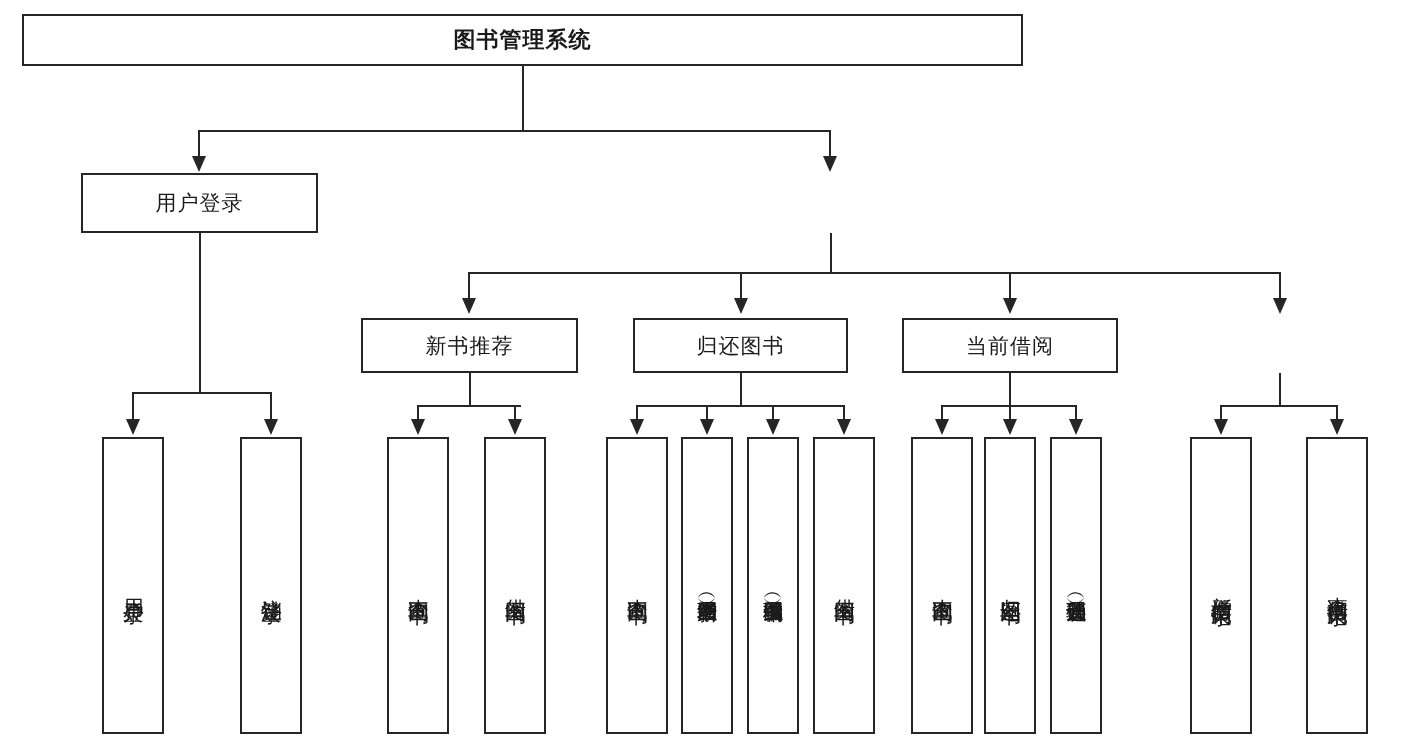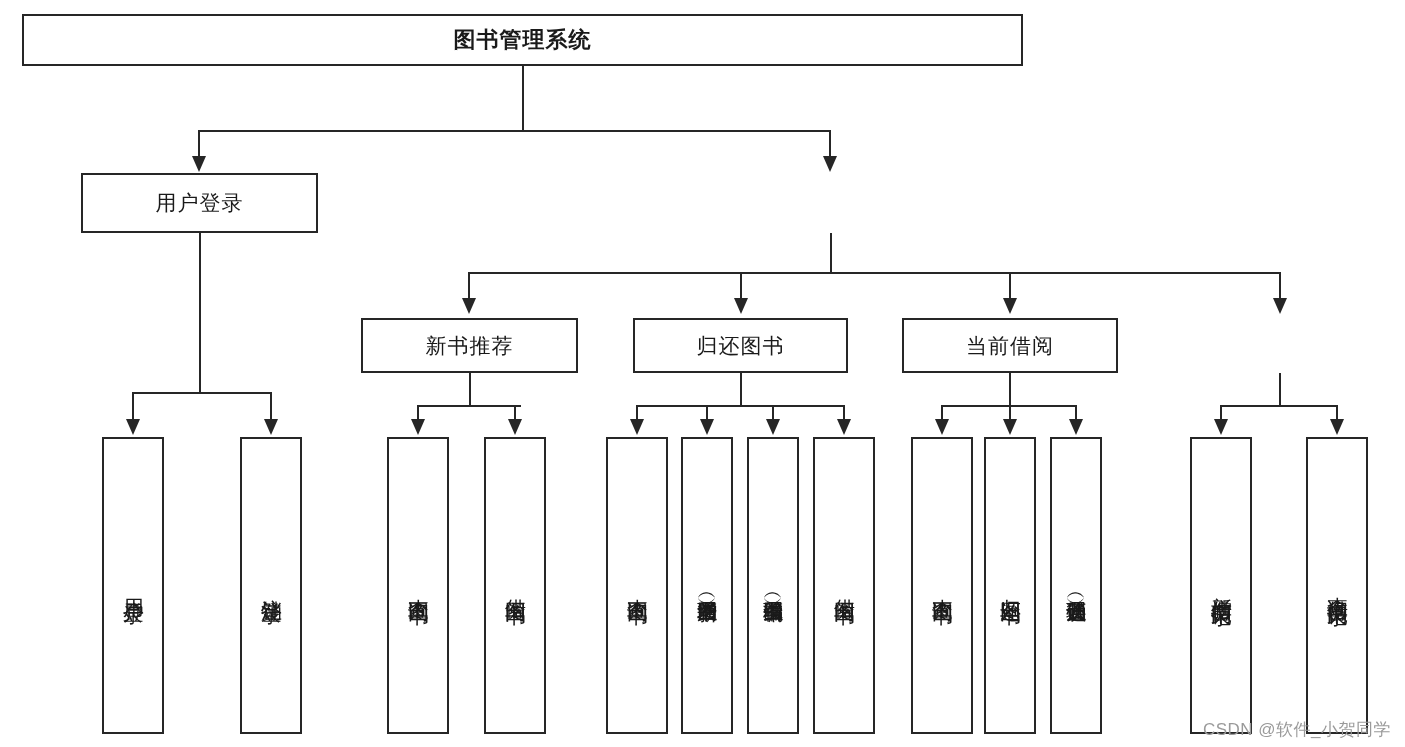--- a/index.html
+++ b/index.html
@@ -173,15 +173,14 @@
   <div class="node leaf" style="left:911px; top:437px; width:62px; height:297px;">查询图书</div>
 
   <div class="node leaf" style="left:984px; top:437px; width:52px; height:297px;">归还图书</div>
 
   <div class="node leaf" style="left:1050px; top:437px; width:52px; height:297px; font-size:20px; letter-spacing:0px;">确认归还（管理员）</div>
 
   <div class="node leaf" style="left:1190px; top:437px; width:62px; height:297px;">新增借阅记录</div>
 
   <div class="node leaf" style="left:1306px; top:437px; width:62px; height:297px;">查询借阅记录</div>
 
-  <div id="watermark">CSDN @软件_小贺同学</div>
 
 </div>
 
 </body></html>

